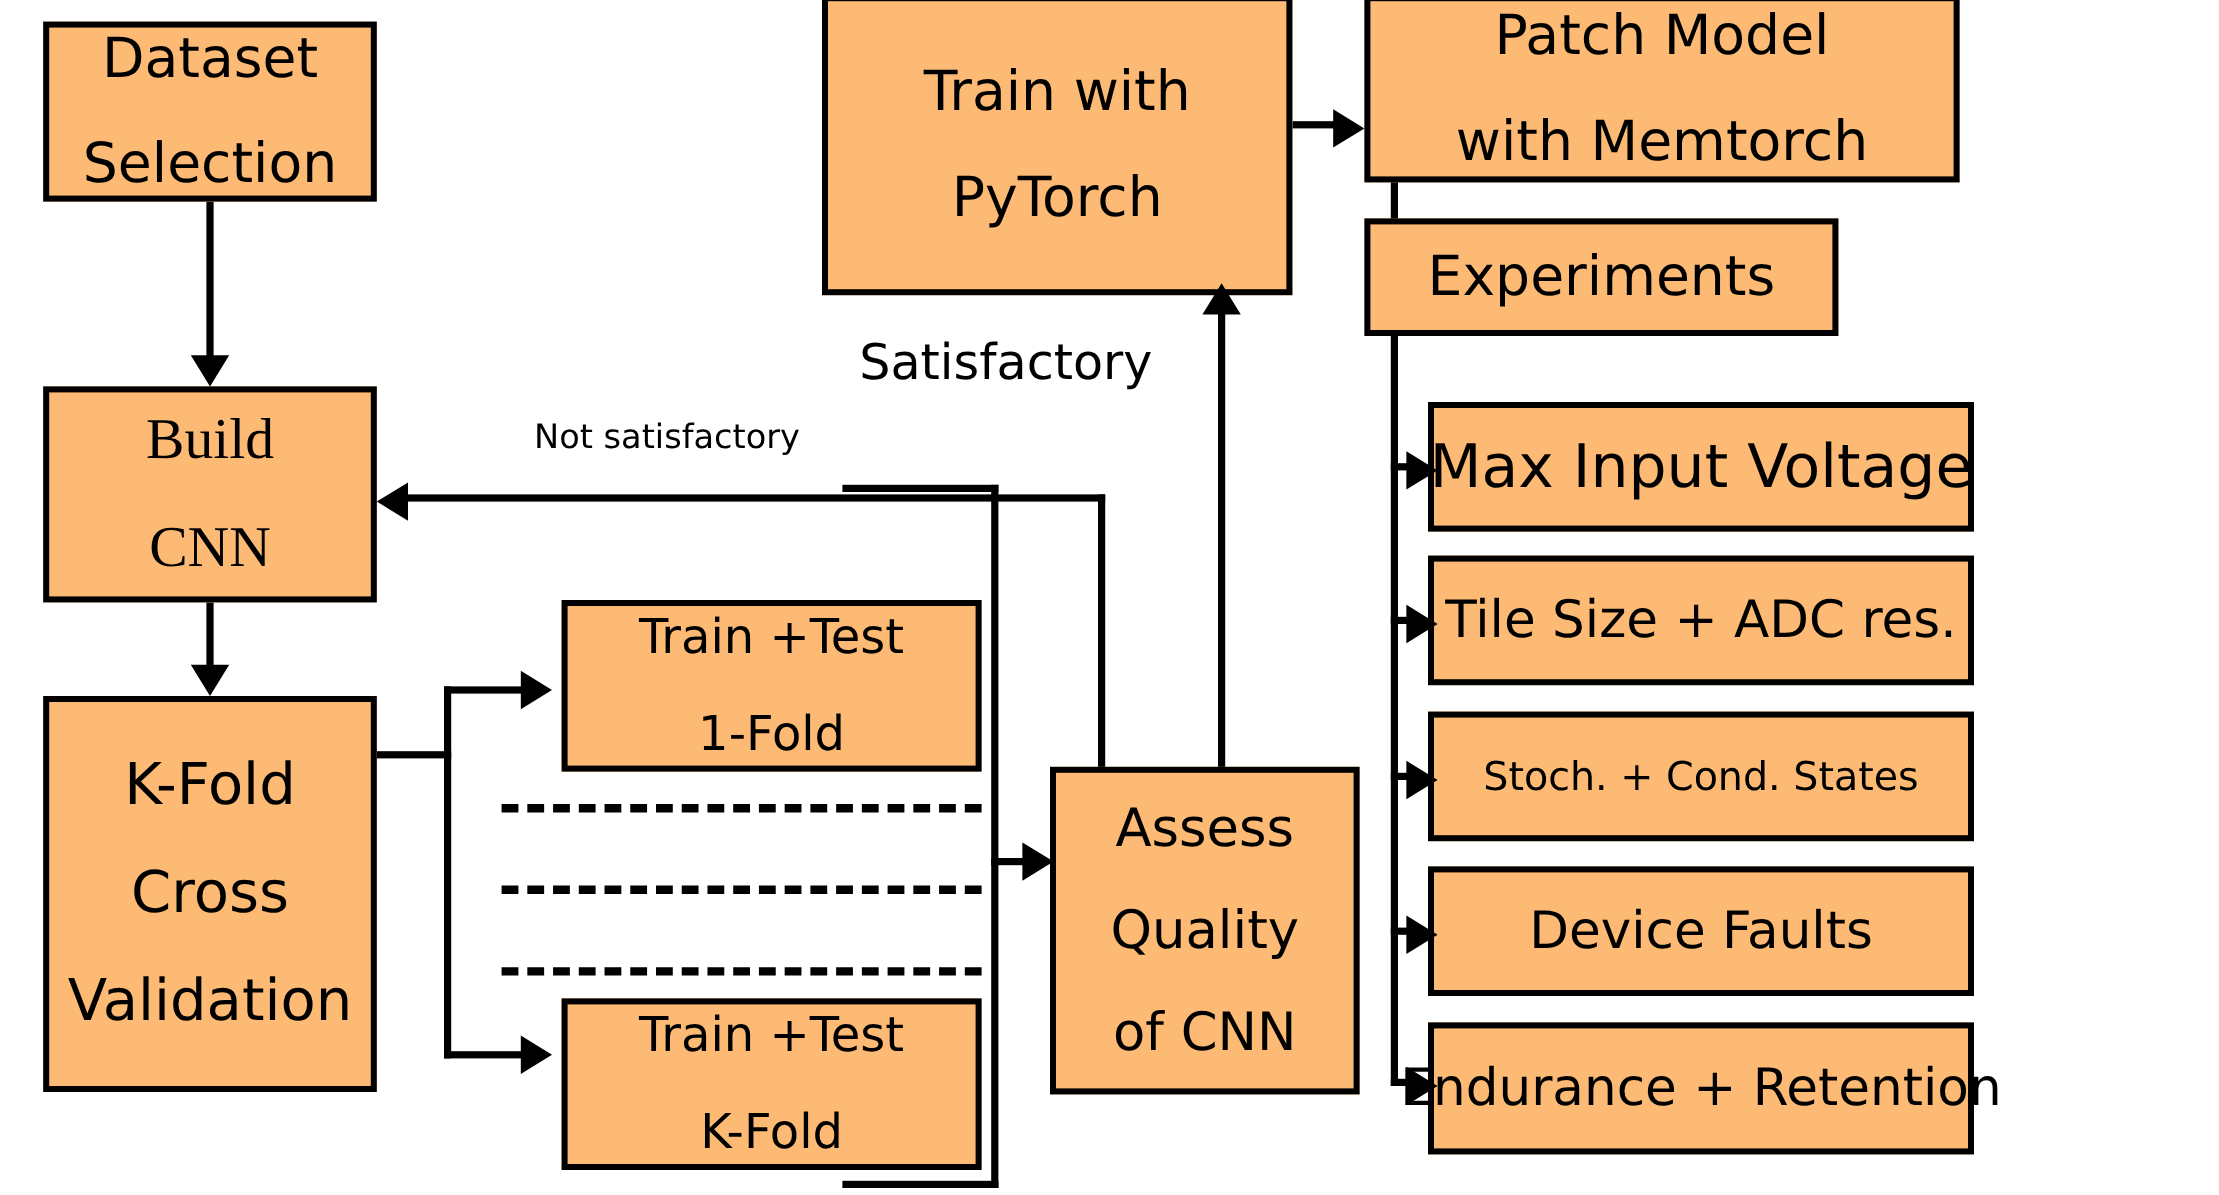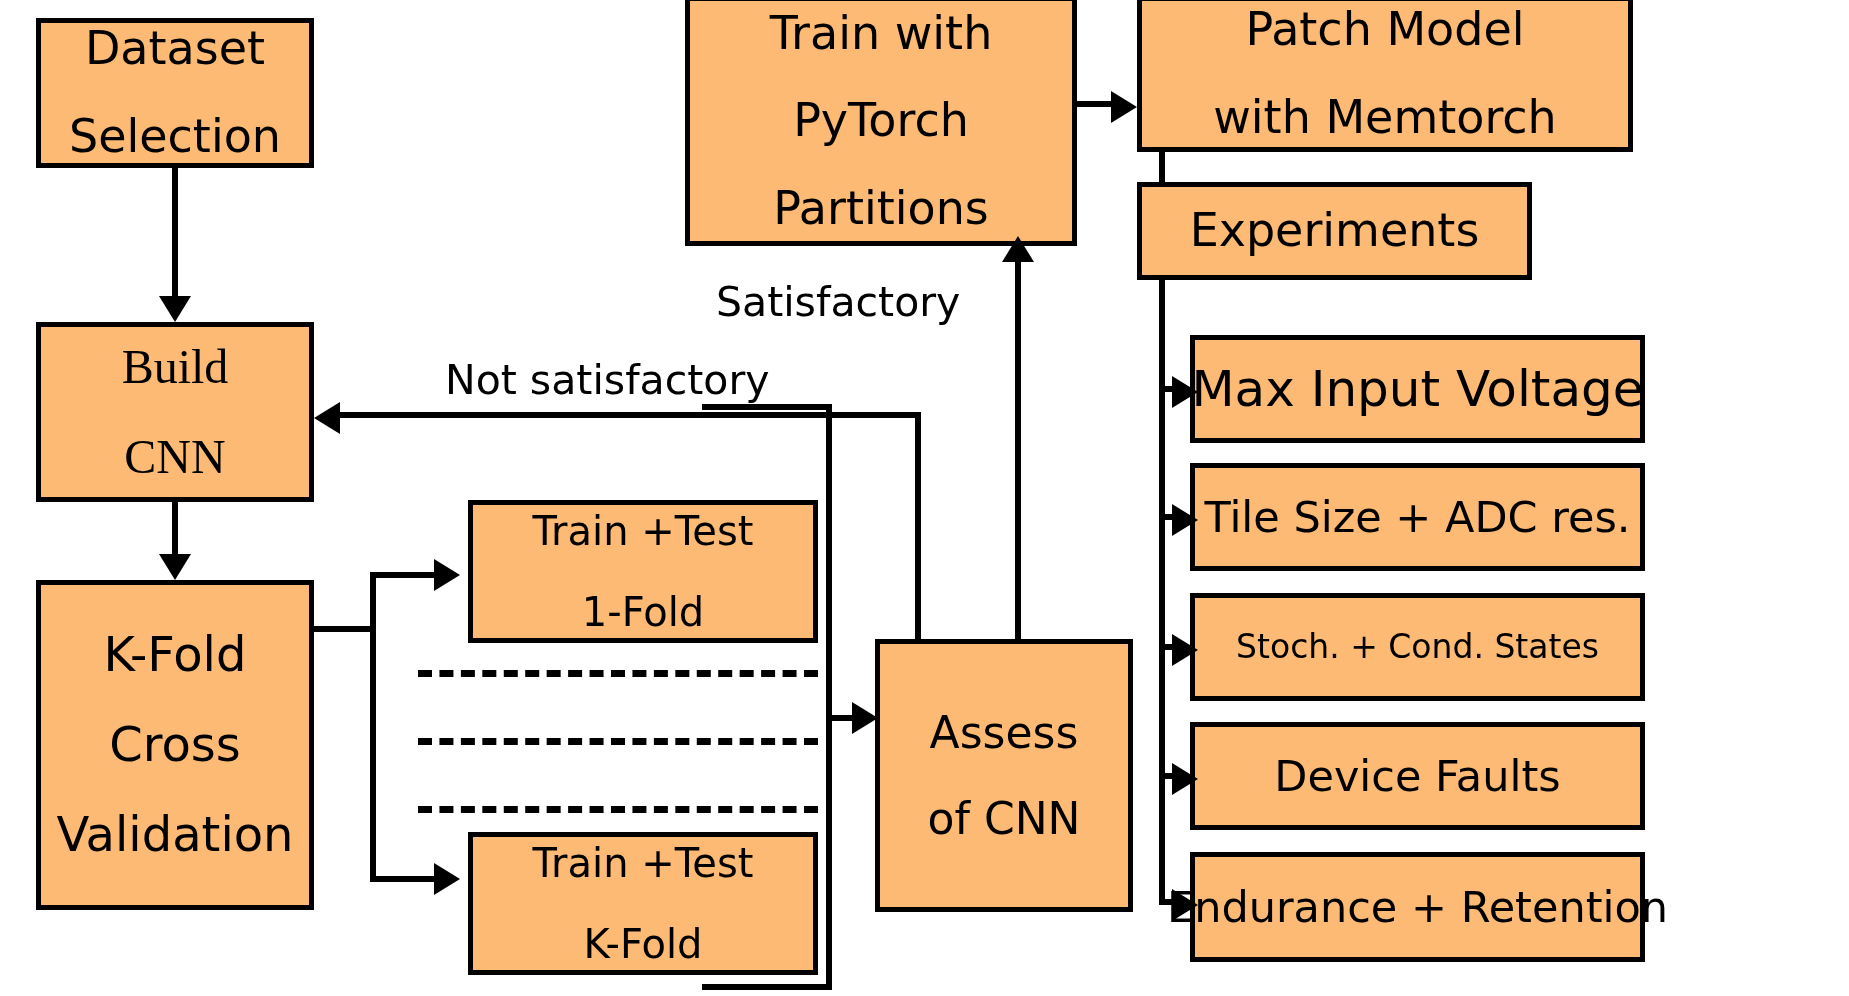--- a/index.html
+++ b/index.html
@@ -128,36 +128,36 @@
   </div>
 
   <div class="line" style="left:702px; top:404px; width:130px; height:6px;"></div>
   <div class="line" style="left:826px; top:404px; width:6px; height:586px;"></div>
   <div class="line" style="left:702px; top:984px; width:130px; height:6px;"></div>
   <div class="line" style="left:826px; top:715px; width:40px; height:6px;"></div>
   <div class="arrow arrow-right" style="left:852px; top:702px;"></div>
 
   <div class="box" style="left:875px; top:639px; width:258px; height:273px; font-size:44px;">
     <span class="ln">Assess</span>
+    <span class="ln">Quality</span>
     <span class="ln">of CNN</span>
   </div>
 
   <div class="line" style="left:915px; top:412px; width:6px; height:232px;"></div>
   <div class="line" style="left:340px; top:412px; width:581px; height:6px;"></div>
   <div class="arrow arrow-left" style="left:314px; top:402px;"></div>
-  <div class="label" style="left:445px; top:360px; font-size:41px;">Not satisfactory</div>
+  <div class="label" style="left:445px; top:350px; font-size:28px;">Not satisfactory</div>
 
   <div class="line" style="left:1015px; top:254px; width:6px; height:390px;"></div>
   <div class="arrow arrow-up" style="left:1002px; top:236px;"></div>
   <div class="label" style="left:716px; top:282px; font-size:41px;">Satisfactory</div>
 
   <div class="box" style="left:685px; top:-4px; width:392px; height:250px; font-size:46px;">
     <span class="ln">Train with</span>
     <span class="ln">PyTorch</span>
-    <span class="ln">Partitions</span>
   </div>
 
   <div class="line" style="left:1077px; top:101px; width:42px; height:6px;"></div>
   <div class="arrow arrow-right" style="left:1111px; top:91px;"></div>
 
   <div class="box" style="left:1137px; top:-4px; width:496px; height:156px; font-size:46px;">
     <span class="ln">Patch Model</span>
     <span class="ln">with Memtorch</span>
   </div>
 

